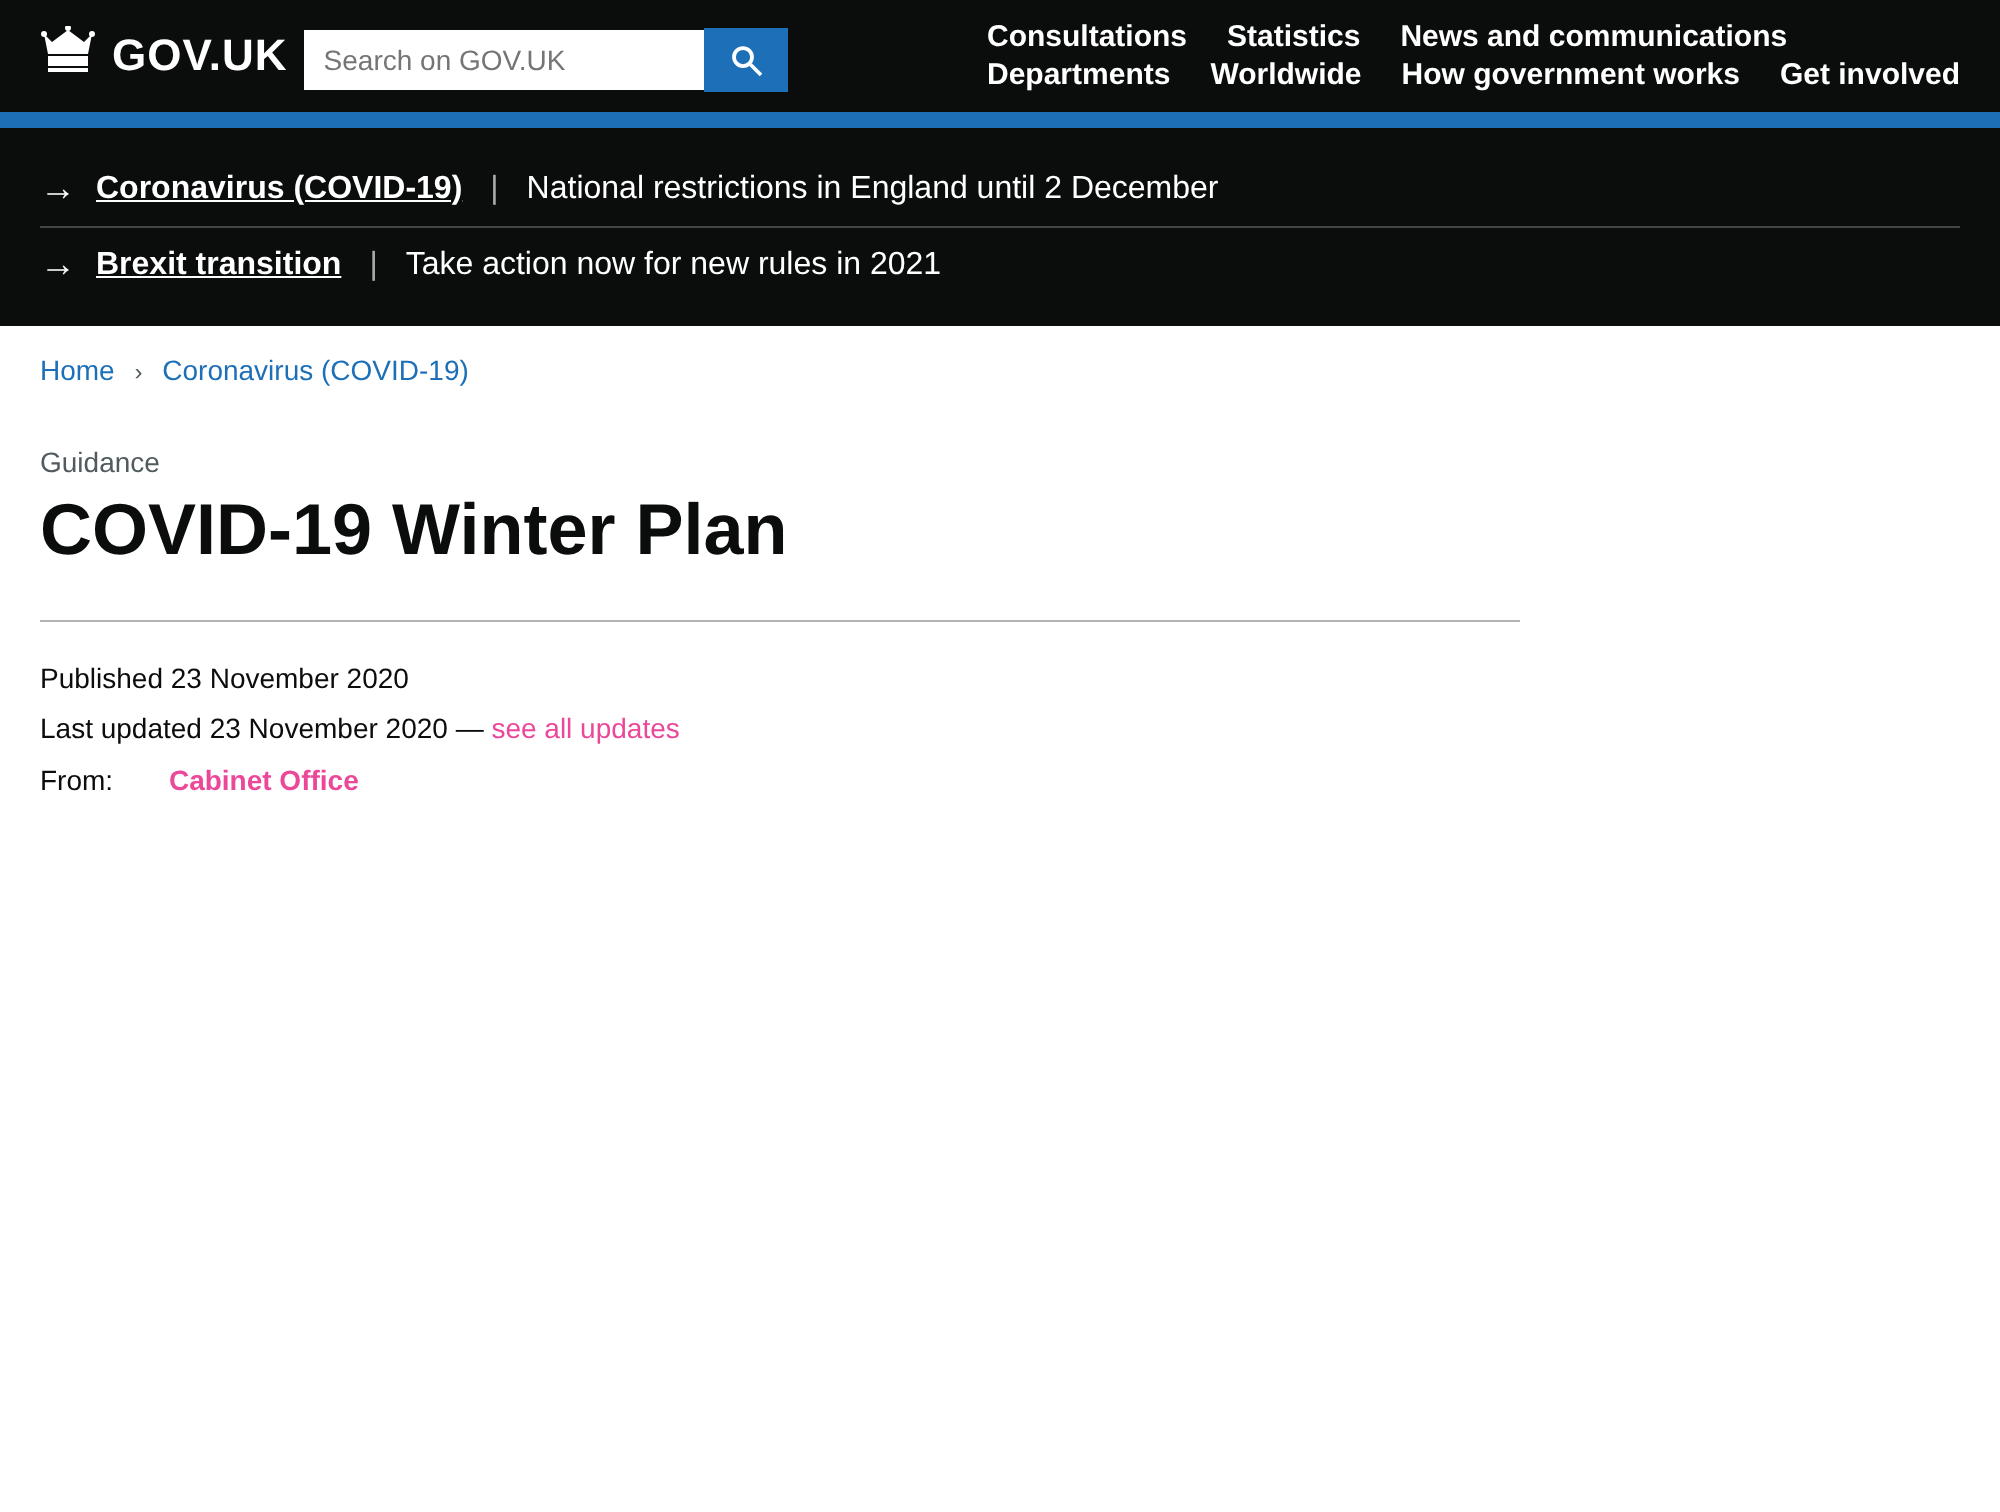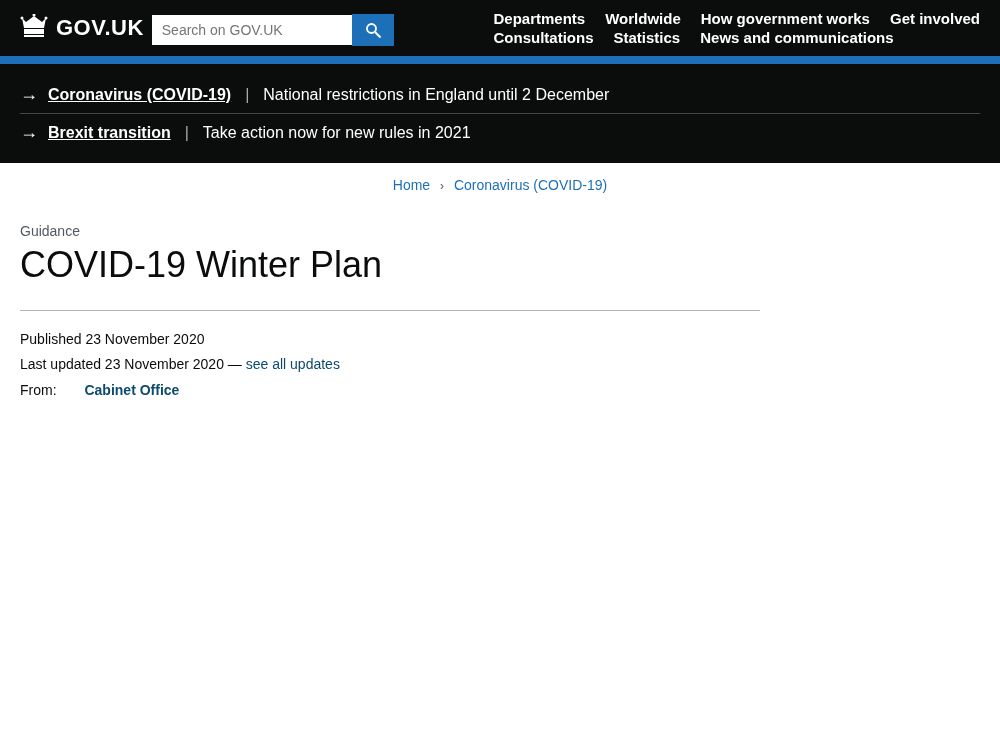--- a/index.html
+++ b/index.html
@@ -111,21 +111,20 @@
     .alert-text {
       color: #fff;
     }
 
     
     .breadcrumb {
       padding: 14px 20px 10px;
       font-size: 14px;
       color: #0b0c0c;
       border-bottom: none;
-      text-align: center;
     }
     .breadcrumb a {
       color: #1d70b8;
       text-decoration: none;
     }
     .breadcrumb-separator {
       margin: 0 6px;
       color: #505a5f;
       font-size: 12px;
     }
@@ -135,21 +134,21 @@
       padding: 20px 20px 30px;
       max-width: 780px;
     }
     .guidance-label {
       color: #505a5f;
       font-size: 14px;
       margin-bottom: 4px;
     }
     .page-title {
       font-size: 36px;
-      font-weight: normal;
+      font-weight: bold;
       color: #0b0c0c;
       margin-bottom: 24px;
       line-height: 1.2;
     }
     .page-description {
       font-size: 19px;
       color: #0b0c0c;
       line-height: 1.5;
       margin-bottom: 30px;
     }
@@ -157,21 +156,21 @@
       border: none;
       border-top: 1px solid #b1b4b6;
       margin: 20px 0 16px;
     }
     .meta-info {
       font-size: 14px;
       color: #0b0c0c;
       line-height: 1.8;
     }
     .meta-link {
-      color: #0c4a6e;
+      color: #ec4899;
       text-decoration: none;
     }
     .meta-bold {
       font-weight: bold;
       margin-left: 24px;
     }
 
     
     .search-icon-svg {
       width: 18px;
@@ -203,29 +202,29 @@
       <button class="search-button" aria-label="Search">
         <svg class="search-icon-svg" viewBox="0 0 24 24" xmlns="http://www.w3.org/2000/svg">
           <circle cx="10" cy="10" r="6" stroke="white" stroke-width="2.5" fill="none"></circle>
           <line x1="15" y1="15" x2="22" y2="22" stroke="white" stroke-width="2.5"></line>
         </svg>
       </button>
     </div>
   </div>
   <nav class="nav-links">
     <div class="nav-row">
+      <a class="nav-link" href="#">Consultations</a>
+      <a class="nav-link" href="#">Statistics</a>
+      <a class="nav-link" href="#">News and communications</a>
+    </div>
+    <div class="nav-row">
       <a class="nav-link" href="#">Departments</a>
       <a class="nav-link" href="#">Worldwide</a>
       <a class="nav-link" href="#">How government works</a>
       <a class="nav-link" href="#">Get involved</a>
-    </div>
-    <div class="nav-row">
-      <a class="nav-link" href="#">Consultations</a>
-      <a class="nav-link" href="#">Statistics</a>
-      <a class="nav-link" href="#">News and communications</a>
     </div>
   </nav>
 </header>
 
 <div class="blue-stripe"></div>
 
 <div class="alert-banner">
   <div class="alert-item">
     <span class="alert-arrow">→</span>
     <a class="alert-link" href="#">Coronavirus (COVID-19)</a>

